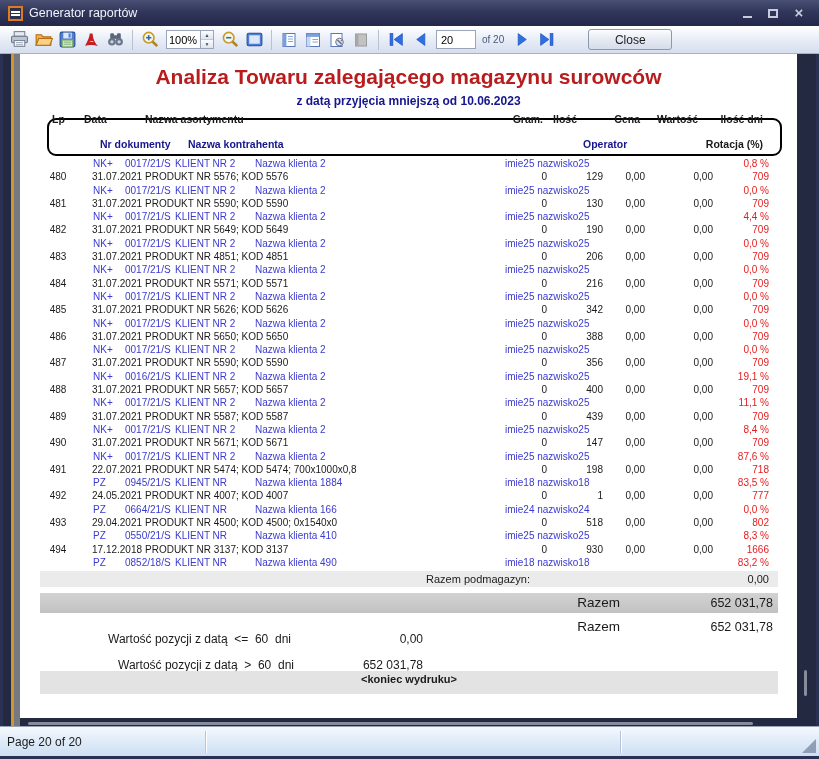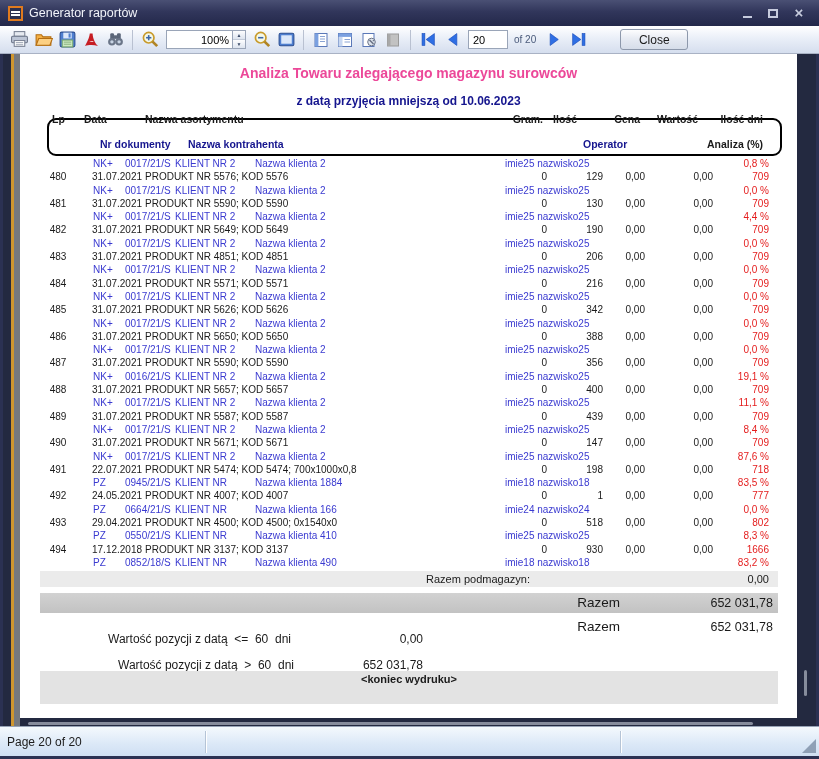--- a/index.html
+++ b/index.html
@@ -23,43 +23,43 @@
   .ico-min { width:9px; height:2px; background:#c6cbdd; margin-top:7px; }
   .ico-max { width:10px; height:9px; border:2px solid #c6cbdd; }
   .ico-close { font-size:15px; font-weight:bold; line-height:14px; }
 
   
   .toolbar { position:absolute; left:-3px; top:26px; width:819px; height:28px;
              background:linear-gradient(#ffffff,#eaeff8 45%,#d5deee);
              border-bottom:1px solid #a9b2c4; display:flex; align-items:center; padding-left:7px; }
   .tbtn { width:24px; height:24px; display:flex; align-items:center; justify-content:center; flex:none; }
   .tsep { width:1px; height:20px; background:#b9c1d1; margin:0 5px; flex:none; }
-  .zoomspin { display:flex; height:19px; border:1px solid #9aa5b8; background:#fff; margin:0 4px; flex:none;padding-left:32px; }
+  .zoomspin { display:flex; height:19px; border:1px solid #9aa5b8; background:#fff; margin:0 4px; flex:none; }
   .zoominput { width:33px; height:17px; border:0; font-size:11px; padding:0 2px; font-family:inherit; text-align:left; }
   .spinbtns { width:13px; display:flex; flex-direction:column; border-left:1px solid #9aa5b8; }
   .spinbtns div { flex:1; font-size:5px; line-height:8px; text-align:center; color:#3a4precede; color:#3a4a68;
                   background:linear-gradient(#fdfdfe,#dde4ef); border-bottom:1px solid #c2cad8; }
   .spinbtns div:last-child { border-bottom:0; }
   .pageinput { width:40px; height:19px; border:1px solid #9aa5b8; font-size:11px; padding:0 4px; font-family:inherit; margin:0 6px 0 4px; }
   .oflabel { font-size:10px; color:#4a5a7a; margin-right:6px; white-space:pre; }
-  .closebtn { margin-left:30px; width:68px; height:21px; border:1px solid #8d98ab; border-radius:3px;
+  .closebtn { margin-left:30px; width:84px; height:21px; border:1px solid #8d98ab; border-radius:3px;
               background:linear-gradient(#fdfdfe,#e7ebf3 45%,#d6dde9); font-size:12px; color:#1c1c1c;
               display:flex; align-items:center; justify-content:center; font-family:inherit; }
 
   
   .preview { position:absolute; left:0; top:54px; width:813px; height:672px; background:#232940; overflow:hidden; }
   .vline-yellow { position:absolute; left:8px; top:0; width:3px; height:672px; background:#cf9630; }
   .vline-gray   { position:absolute; left:11px; top:0; width:6px; height:672px; background:#76797f; }
   .hscroll { position:absolute; left:25px; top:668px; width:725px; height:3px; background:#868c9c; border-radius:2px; }
   .vscroll { position:absolute; left:801px; top:616px; width:3px; height:26px; background:#868c9c; border-radius:2px; }
 
   
   .page { position:absolute; left:17px; top:0; width:777px; height:664px; background:#ffffff; color:#1a1a1a; }
   .rtitle { position:absolute; top:11px; left:0; width:100%; text-align:center;
-            font-size:14px; font-weight:bold; color:#ec4899; }
+            font-size:21px; font-weight:bold; color:#b91c1c; }
   .rsubtitle { position:absolute; top:40px; left:0; width:100%; text-align:center;
                font-size:12px; font-weight:bold; color:#15158e; }
 
   .hdrbox { position:absolute; left:27px; top:64px; width:735px; height:38px;
             border:2px solid #000; border-radius:9px; }
   .hcell { position:absolute; font-size:10.5px; font-weight:bold; white-space:pre; }
   .hr1 { top:59px; } .hr2 { top:84px; }
   .hnavy { color:#15158e; }
   .h-lp{left:32px} .h-data{left:64px} .h-nas{left:125px}
   .h-gram{right:254px} .h-il{right:220px} .h-cena{right:157px} .h-wart{right:99px} .h-dni{right:34px}
@@ -71,21 +71,21 @@
   .blue { color:#3a3ad0; }
   .red  { color:#e41d1d; }
   .c-lp{left:18px;width:40px;text-align:center}
   .c-date{left:72px} .c-prod{left:125px}
   .c-gram{right:250px} .c-il{right:194px} .c-cena{right:152px} .c-wart{right:84px} .c-dni{right:28px}
   .c-dtype{left:73px} .c-dnr{left:105px} .c-dkl{left:155px} .c-dkn{left:235px} .c-doper{left:485px} .c-rot{right:28px}
 
   .sumbar { position:absolute; left:20px; width:738px; }
   .bar1 { top:517px; height:16px; background:#ebebeb; }
   .bar2 { top:539px; height:20px; background:linear-gradient(#d2d2d2,#c2c2c2); }
-  .barend { top:617px; height:33px; background:#e3e3e3; text-align:center; font-size:11px; font-weight:bold; line-height:17px; }
+  .barend { top:617px; height:23px; background:#e3e3e3; text-align:center; font-size:11px; font-weight:bold; line-height:17px; }
   .scell { position:absolute; white-space:pre; font-weight:normal; }
   .s-pod-l { top:519px; right:267px; font-size:11px; }
   .s-pod-v { top:519px; right:28px; font-size:11px; }
   .s-raz-l { top:541px; right:177px; font-size:13.5px; }
   .s-raz-v { top:542px; right:24px; font-size:12.5px; }
   .s-raz2-l { top:565px; right:177px; font-size:13.5px; }
   .s-raz2-v { top:566px; right:24px; font-size:12.5px; }
   .s-w1-l { top:578px; left:88px; font-size:12px; }
   .s-w1-v { top:578px; right:374px; font-size:12px; }
   .s-w2-l { top:604px; left:98px; font-size:12px; }
@@ -266,21 +266,21 @@
       <span class="hcell hr1 h-data">Data</span>
       <span class="hcell hr1 h-nas">Nazwa asortymentu</span>
       <span class="hcell hr1 h-gram">Gram.</span>
       <span class="hcell hr1 h-il">Ilość</span>
       <span class="hcell hr1 h-cena">Cena</span>
       <span class="hcell hr1 h-wart">Wartość</span>
       <span class="hcell hr1 h-dni">Ilość dni</span>
       <span class="hcell hr2 h-nrdok hnavy">Nr dokumenty</span>
       <span class="hcell hr2 h-nkon hnavy">Nazwa kontrahenta</span>
       <span class="hcell hr2 h-oper hnavy">Operator</span>
-      <span class="hcell hr2 h-rot">Analiza (%)</span>
+      <span class="hcell hr2 h-rot">Rotacja (%)</span>
 
       <div class="rows">
           <div class="rline">
             <span class="cell c-dtype blue">NK+</span>
             <span class="cell c-dnr blue">0017/21/S</span>
             <span class="cell c-dkl blue">KLIENT NR 2</span>
             <span class="cell c-dkn blue">Nazwa klienta 2</span>
             <span class="cell c-doper blue">imie25 nazwisko25</span>
             <span class="cell c-rot red">0,8 %</span>
           </div>

